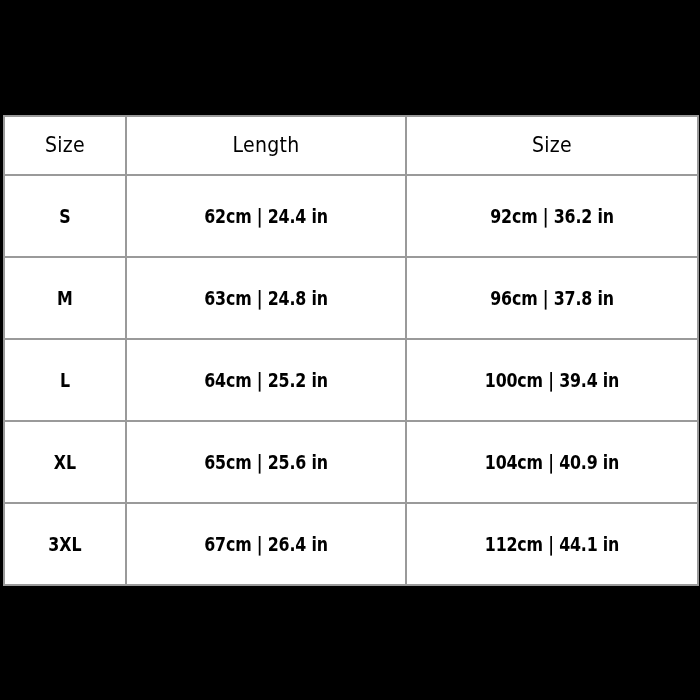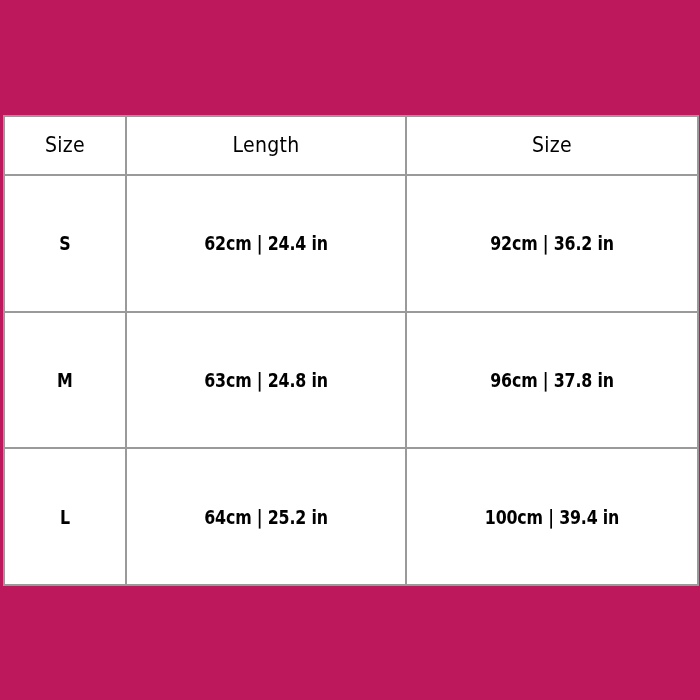--- a/index.html
+++ b/index.html
@@ -11,21 +11,21 @@
     width: 700px;
     height: 700px;
     font-family: "Liberation Sans", sans-serif;
     -webkit-font-smoothing: antialiased;
   }
 
   #page {
     position: relative;
     width: 700px;
     height: 700px;
-    background: #be185d;
+    background: #000000;
     overflow: hidden;
   }
 
   
   #size-chart-wrap {
     position: absolute;
     left: 3px;
     top: 115px;
     width: 694px;
     height: 471px;
@@ -109,17 +109,27 @@
         <tr>
           <td class="cell-size">M</td>
           <td>63cm | 24.8 in</td>
           <td>96cm | 37.8 in</td>
         </tr>
         <tr>
           <td class="cell-size">L</td>
           <td>64cm | 25.2 in</td>
           <td>100cm | 39.4 in</td>
         </tr>
+        <tr>
+          <td class="cell-size">XL</td>
+          <td>65cm | 25.6 in</td>
+          <td>104cm | 40.9 in</td>
+        </tr>
+        <tr>
+          <td class="cell-size">3XL</td>
+          <td>67cm | 26.4 in</td>
+          <td>112cm | 44.1 in</td>
+        </tr>
       </tbody>
     </table>
   </div>
 
 </div>
 
 </body></html>

